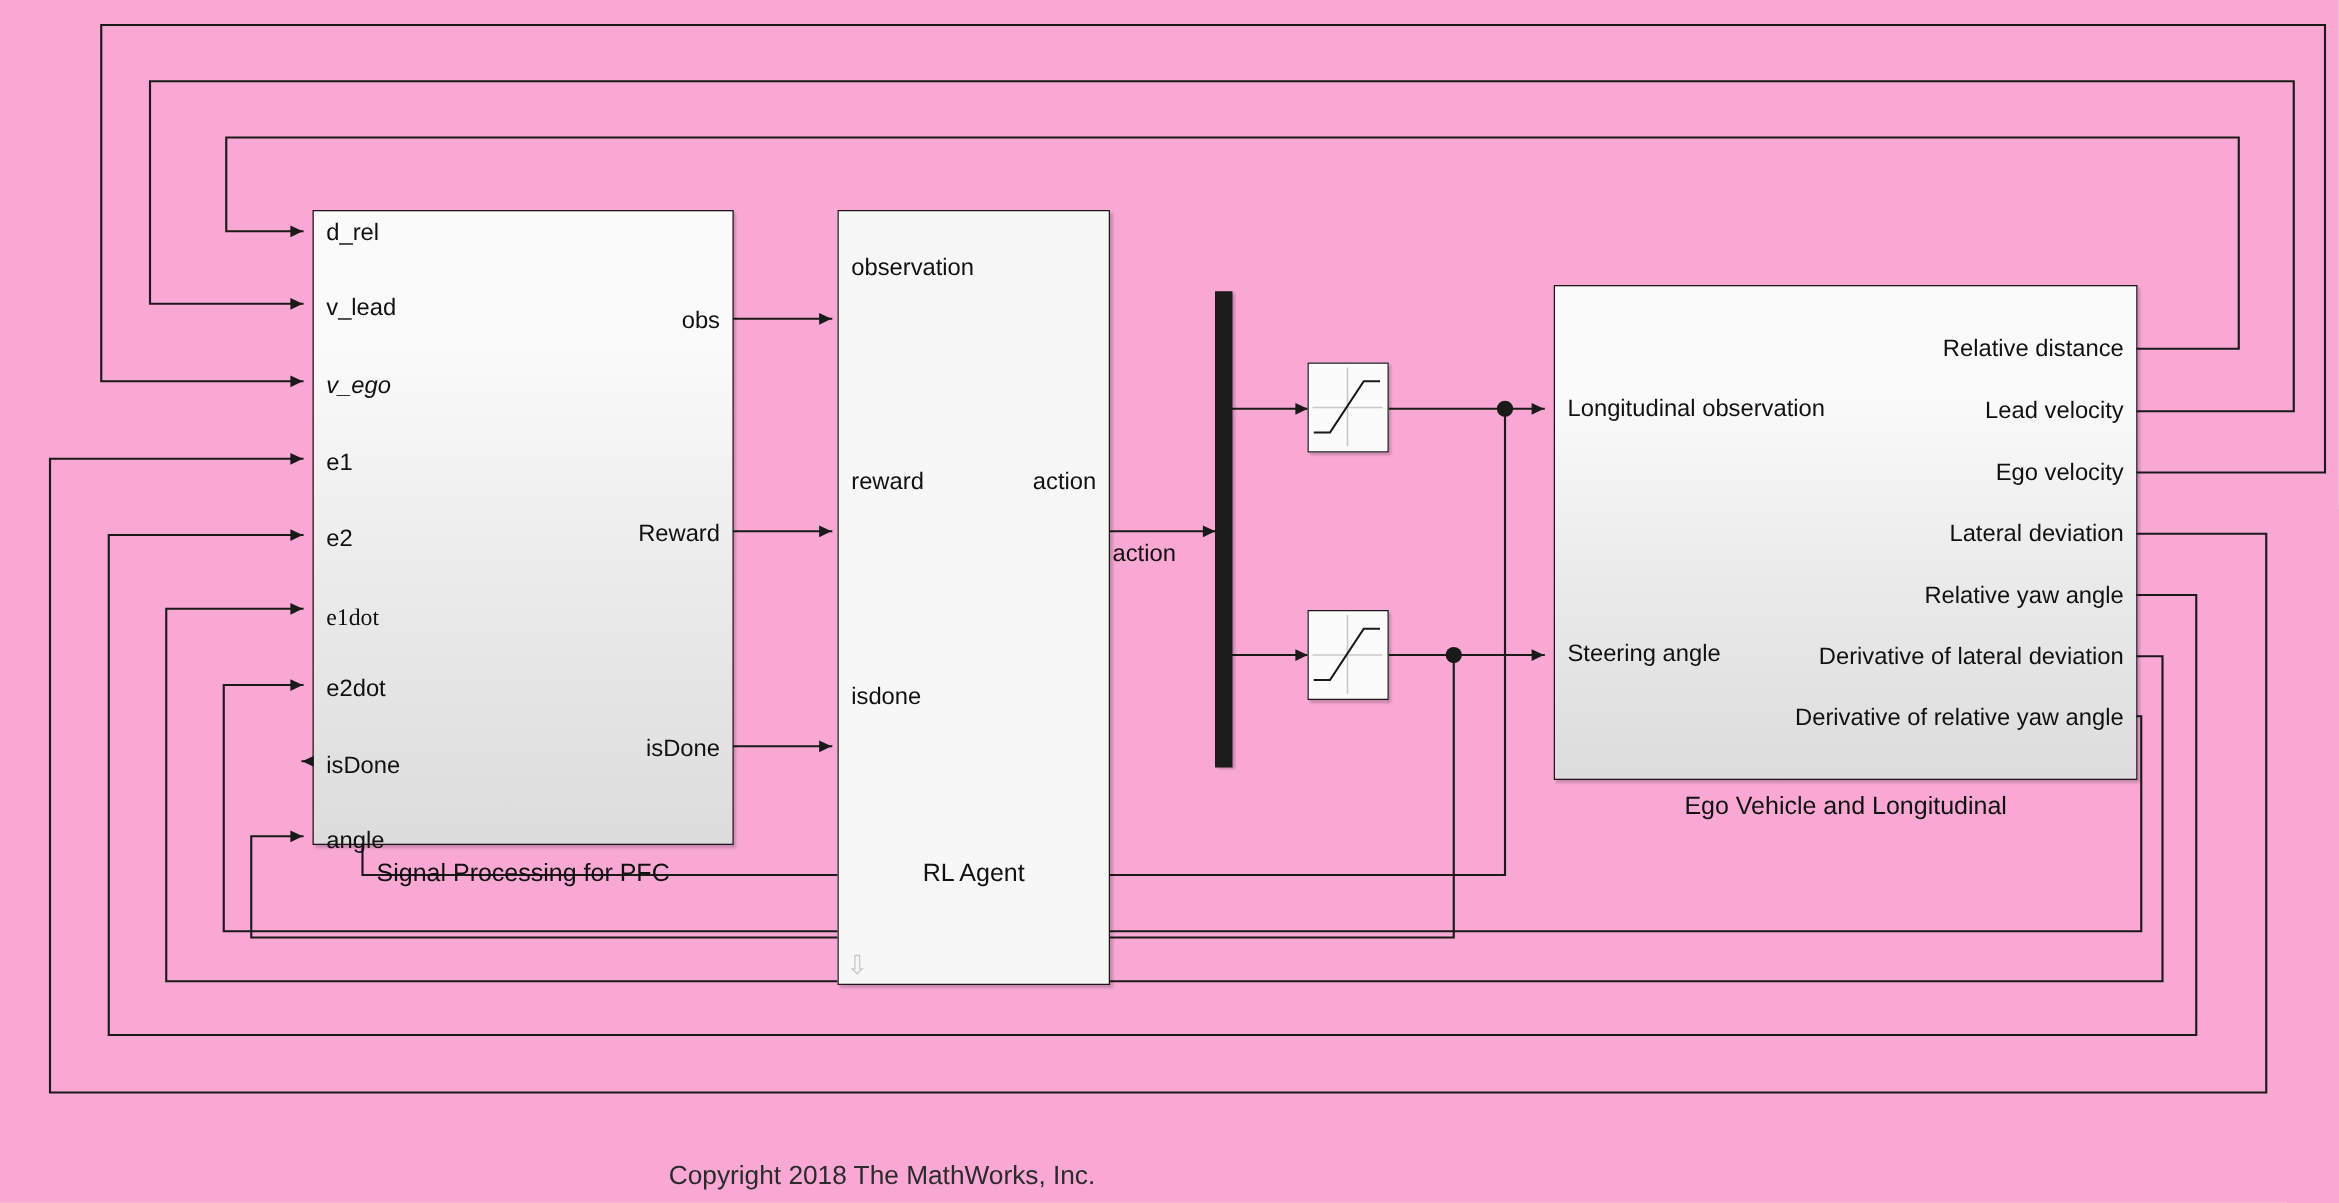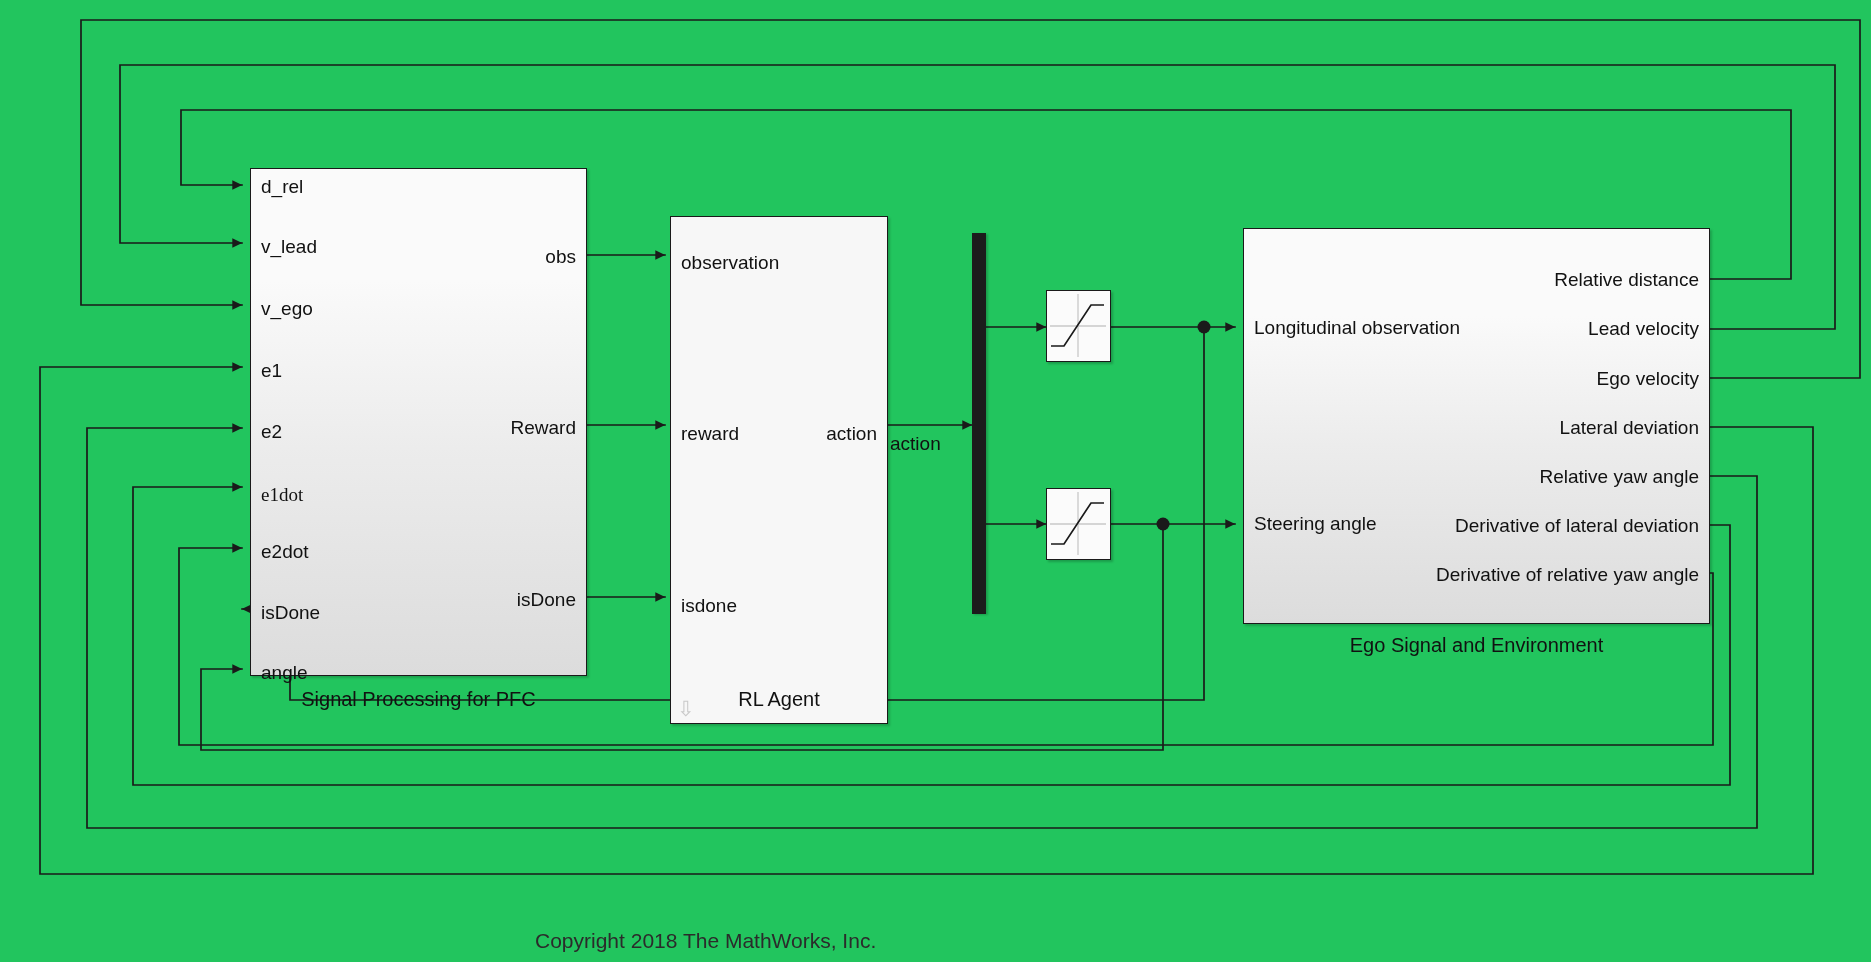--- a/index.html
+++ b/index.html
@@ -6,21 +6,21 @@
   html,body{margin:0;padding:0;}
   body{
     background:#f5f5f5;
     font-family:"Liberation Sans", sans-serif;
     width:1871px; height:962px;
     overflow:hidden;
   }
   #canvas{
     position:relative;
     width:1871px; height:962px;
-    background:#22c55e;
+    background:#f9a8d4;
   }
   #wires{position:absolute;left:0;top:0;width:1871px;height:962px;}
 
   .blk{position:absolute;box-sizing:border-box;border:1.6px solid #1a1a1a;
        box-shadow:2px 2px 2px rgba(0,0,0,0.18);}
   .blk-grad{background:linear-gradient(to bottom,#fafafa 0%,#fafafa 22%,#ececec 55%,#dcdcdc 100%);}
   .blk-plain{background:#f7f7f7;}
 
   .port{position:absolute;font-size:19px;color:#111;white-space:nowrap;line-height:1;}
   .port.in{left:10px;}
@@ -84,35 +84,35 @@
       <path d="M1111,524 L1235,524" marker-end="url(#ah)"></path>
     </g>
 
     <circle cx="1204" cy="327" r="6.5" fill="#1a1a1a"></circle>
     <circle cx="1163" cy="524" r="6.5" fill="#1a1a1a"></circle>
   </svg>
 
   <div class="blk blk-grad" style="left:250px; top:168px; width:337px; height:508px;">
     <span class="port in" style="top:8px;">d_rel</span>
     <span class="port in" style="top:68px;">v_lead</span>
-    <span class="port in" style="top:130px;">v_ego</span>
+    <span class="port in" style="top:130px;font-style:italic;">v_ego</span>
     <span class="port in" style="top:192px;">e1</span>
     <span class="port in" style="top:253px;">e2</span>
     <span class="port in" style="top:316px;font-family:Liberation Serif, serif;">e1dot</span>
     <span class="port in" style="top:373px;">e2dot</span>
     <span class="port in" style="top:434px;">isDone</span>
     <span class="port in" style="top:494px;">angle</span>
 
     <span class="port out" style="top:78px;">obs</span>
     <span class="port out" style="top:249px;">Reward</span>
     <span class="port out" style="top:421px;">isDone</span>
   </div>
   <div class="blkcap" style="left:250px; top:688px; width:337px;">Signal Processing for PFC</div>
 
-  <div class="blk blk-plain" style="left:670px; top:168px; width:218px; height:508px;margin-top:48px;">
+  <div class="blk blk-plain" style="left:670px; top:168px; width:218px; height:620px;">
     <span class="port in" style="top:36px;">observation</span>
     <span class="port in" style="top:207px;">reward</span>
     <span class="port in" style="top:379px;">isdone</span>
     <span class="port out" style="top:207px;">action</span>
     <span class="agent-arrow" style="left:6px; bottom:4px;">⇩</span>
   </div>
   <div class="blkcap" style="left:670px; top:688px; width:218px;">RL Agent</div>
 
   <span class="siglbl" style="left:890px; top:434px;">action</span>
 
@@ -139,17 +139,17 @@
     <span class="port in" style="top:285px;">Steering angle</span>
 
     <span class="port out" style="top:41px;">Relative distance</span>
     <span class="port out" style="top:90px;">Lead velocity</span>
     <span class="port out" style="top:140px;">Ego velocity</span>
     <span class="port out" style="top:189px;">Lateral deviation</span>
     <span class="port out" style="top:238px;">Relative yaw angle</span>
     <span class="port out" style="top:287px;">Derivative of lateral deviation</span>
     <span class="port out" style="top:336px;">Derivative of relative yaw angle</span>
   </div>
-  <div class="blkcap" style="left:1243px; top:634px; width:467px;">Ego Signal and Environment</div>
+  <div class="blkcap" style="left:1243px; top:634px; width:467px;">Ego Vehicle and Longitudinal</div>
 
   <div class="copyright" style="left:535px; top:929px;">Copyright 2018 The MathWorks, Inc.</div>
 
 </div>
 
 </body></html>

